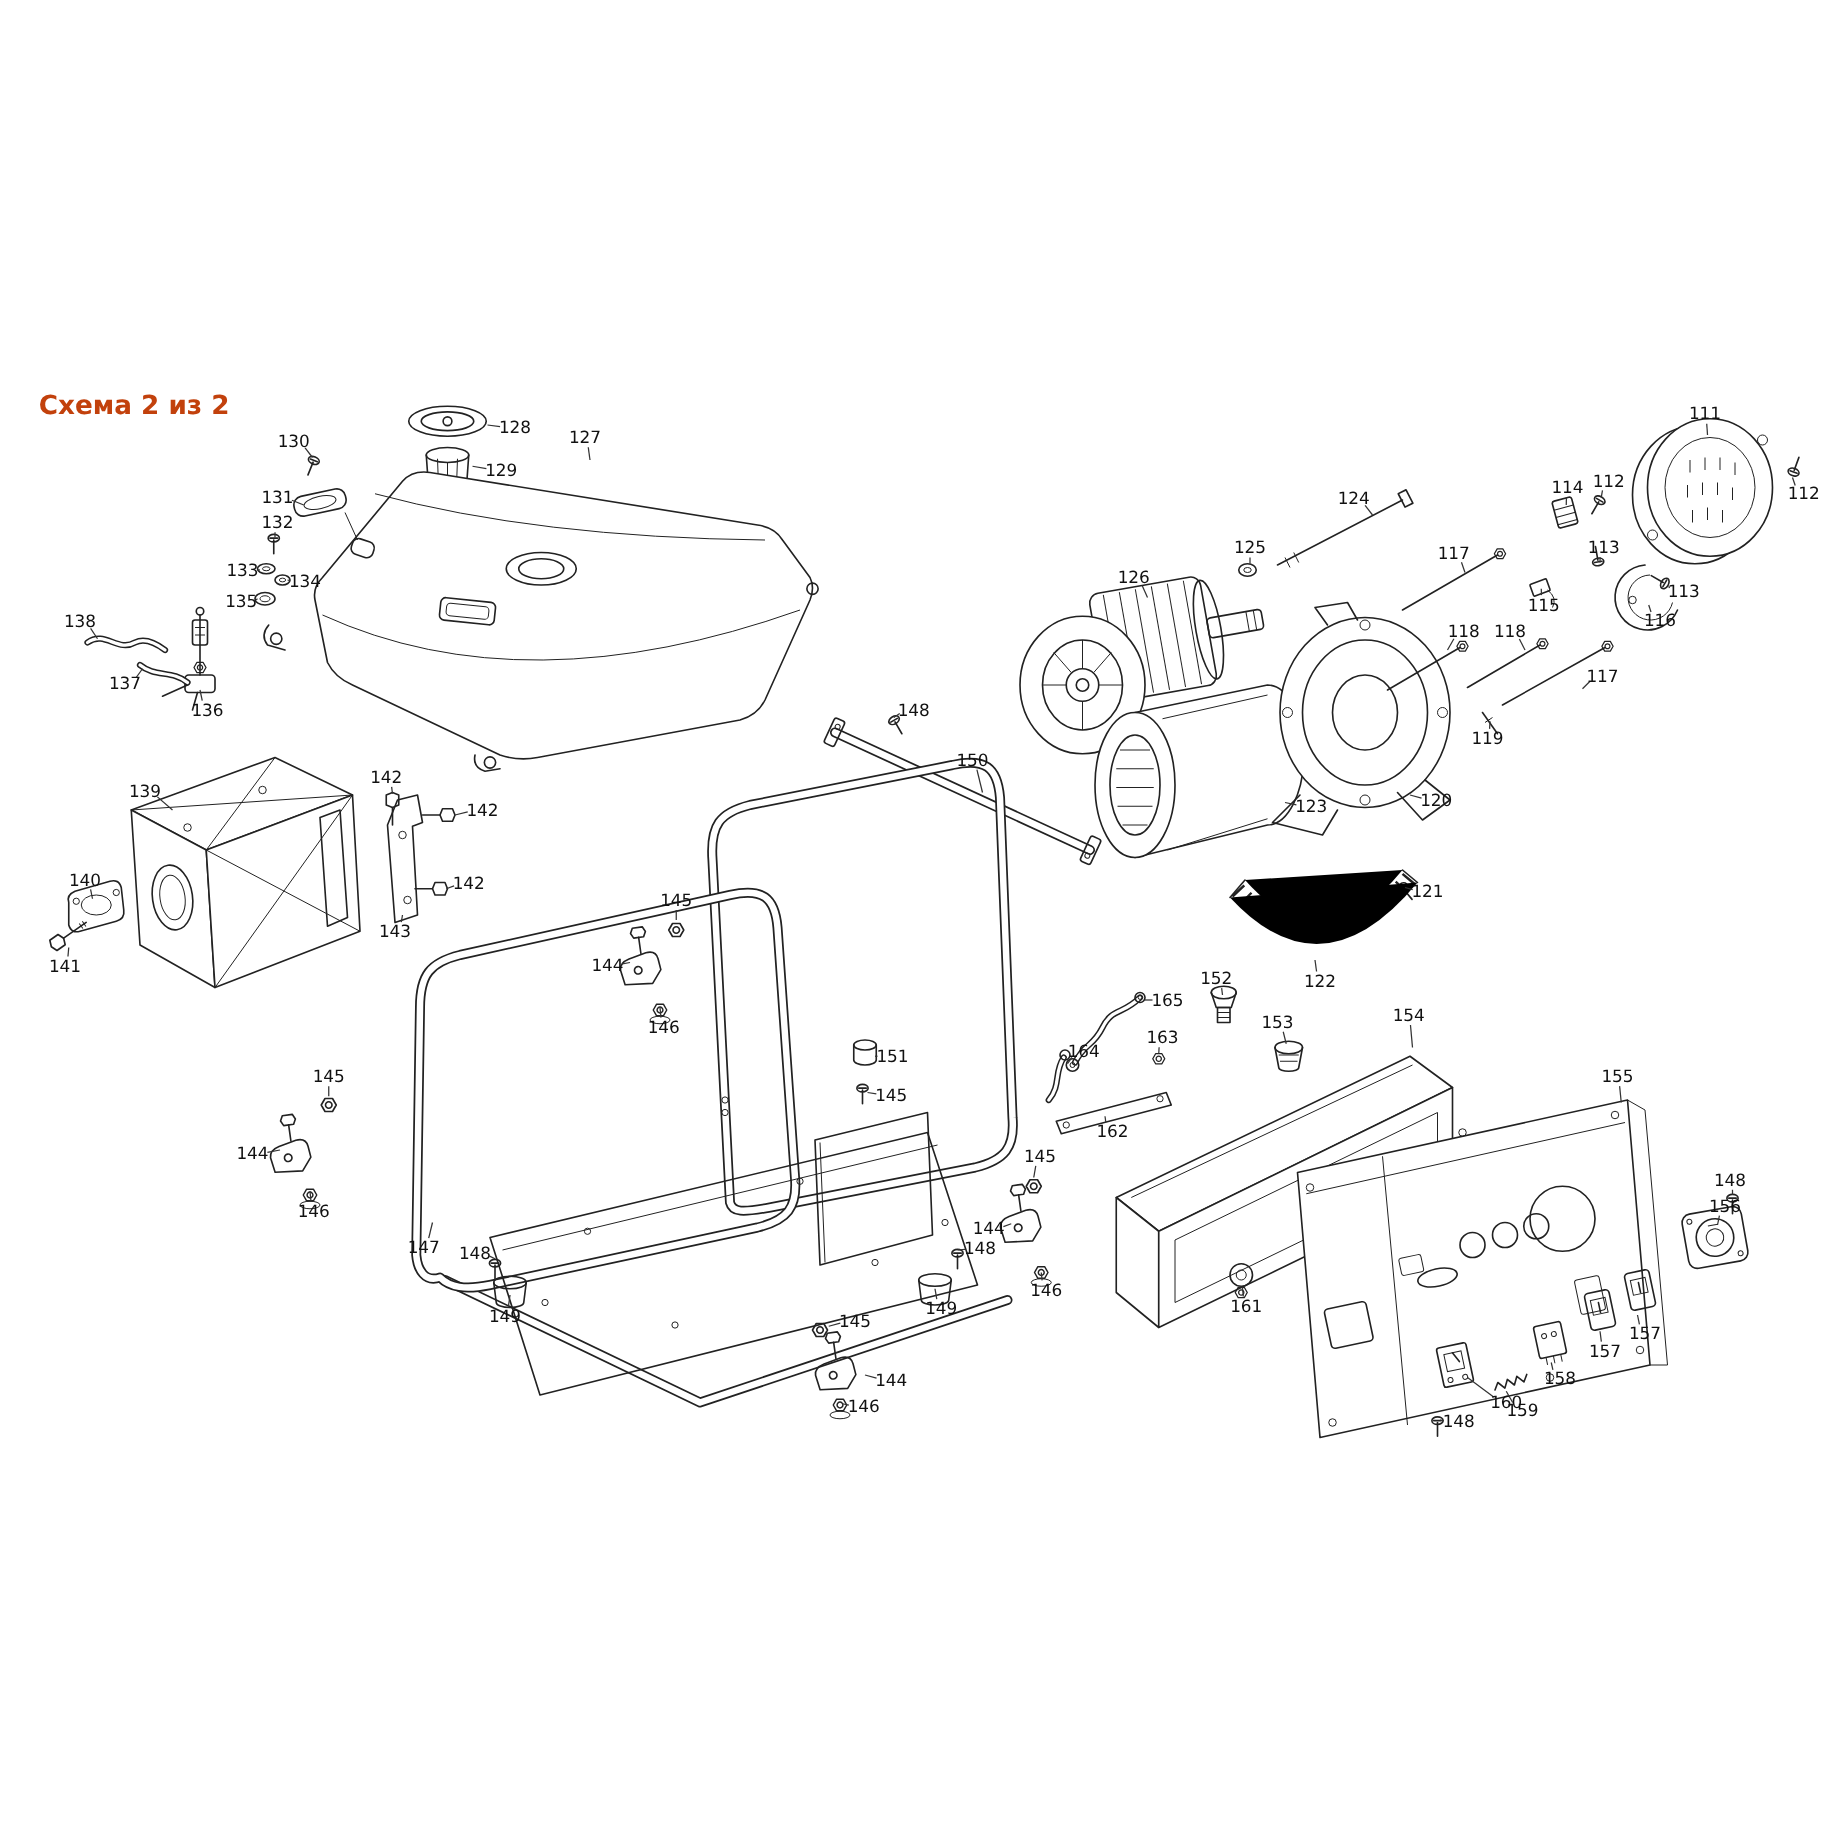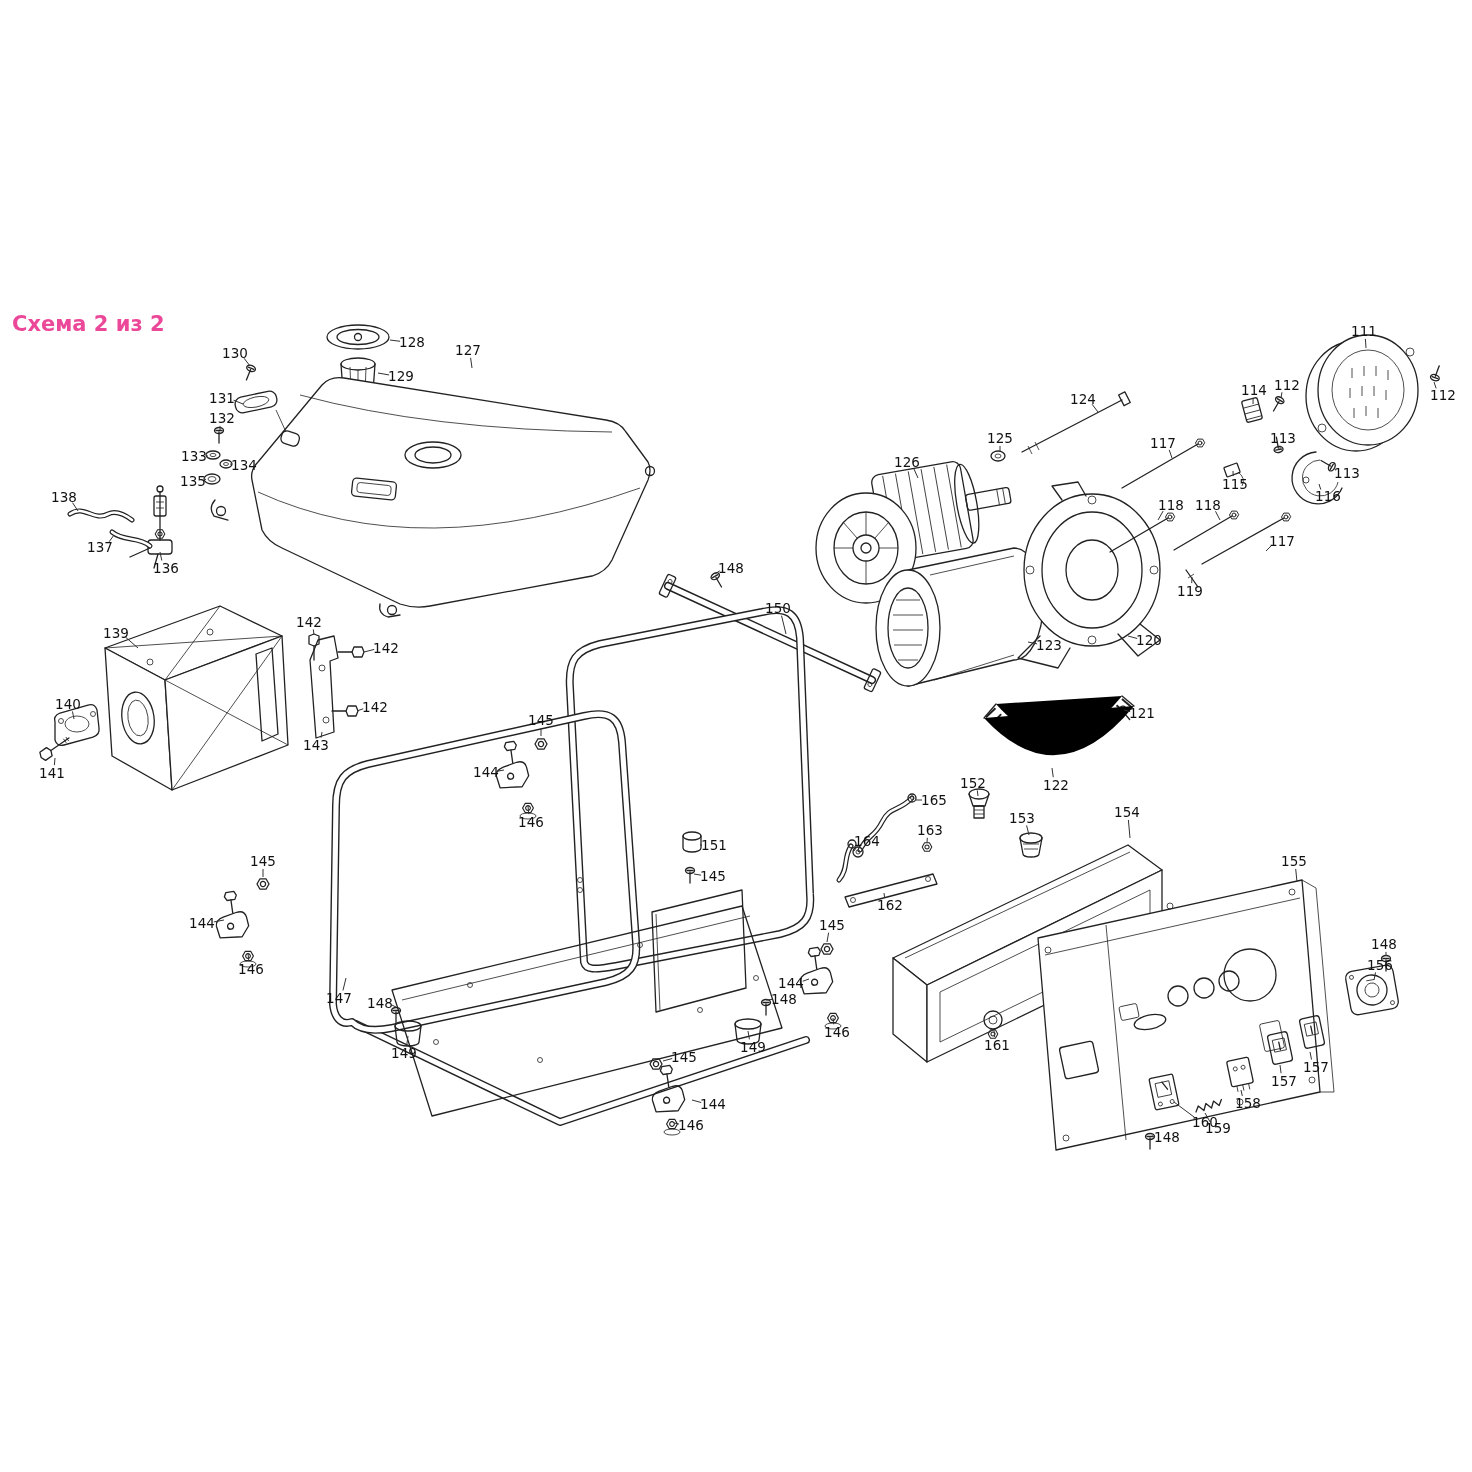--- a/index.html
+++ b/index.html
@@ -1,17 +1,17 @@
 <!DOCTYPE html>
 <html><head>
 <meta charset="utf-8">
 <style>
   html,body{margin:0;padding:0;background:#fff;}
   #page{position:relative;width:1472px;height:1472px;background:#fff;font-family:"DejaVu Sans",sans-serif;overflow:hidden;}
-  #title{position:absolute;left:12px;top:312px;font-size:21px;font-weight:bold;color:#ec4899;}
+  #title{position:absolute;left:31px;top:312px;font-size:21px;font-weight:bold;color:#c2410c;}
   svg{position:absolute;left:0;top:0;}
   .ln{stroke:#222;stroke-width:1.3;fill:none;stroke-linecap:round;stroke-linejoin:round;}
   .thin{stroke:#222;stroke-width:0.8;fill:none;}
   .solid{fill:#fff;stroke:#222;stroke-width:1.3;stroke-linejoin:round;}
   .tube{stroke:#222;stroke-width:8;fill:none;stroke-linejoin:round;stroke-linecap:round;}
   .tubein{stroke:#fff;stroke-width:5.2;fill:none;stroke-linejoin:round;stroke-linecap:round;}
   .wire{stroke:#222;stroke-width:5;fill:none;stroke-linecap:round;}
   .wirein{stroke:#fff;stroke-width:2.6;fill:none;stroke-linecap:round;}
   .band{stroke:#222;stroke-width:13;fill:none;stroke-dasharray:2 6.5;}
   .leader{stroke:#333;stroke-width:1;}

